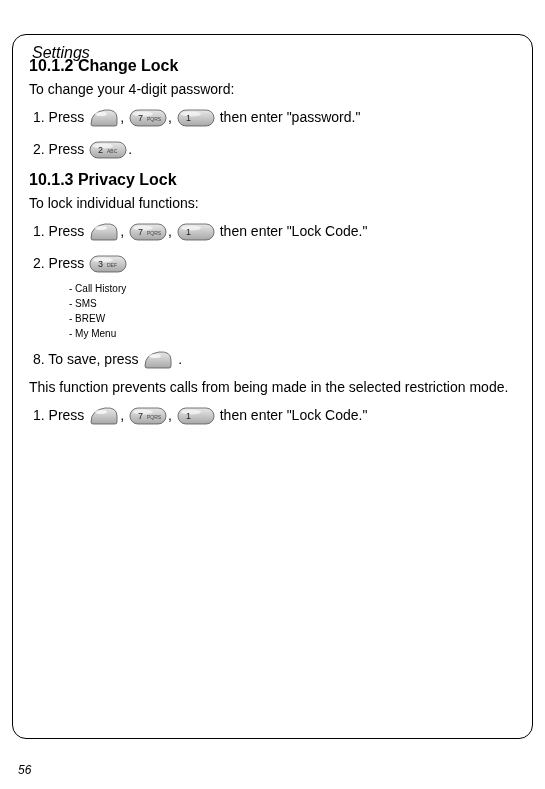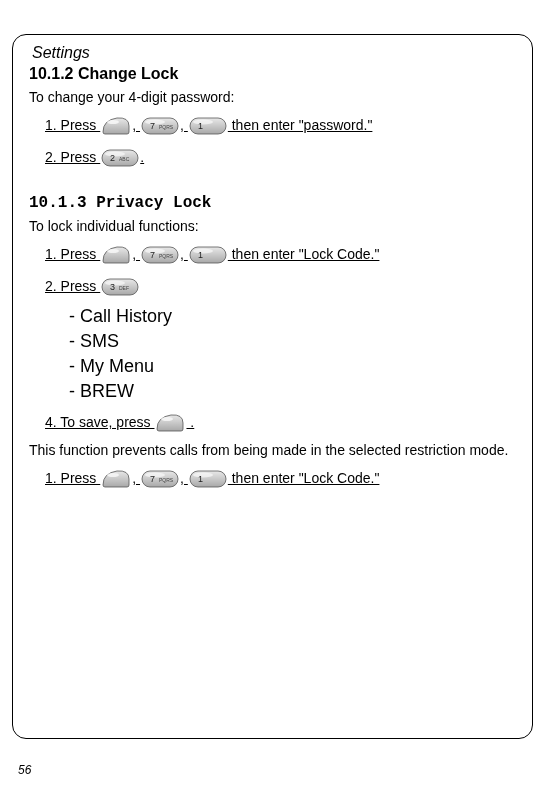--- a/index.html
+++ b/index.html
@@ -33,54 +33,53 @@
     position: absolute;
     bottom: 12px;
     left: 18px;
     font-style: italic;
     font-size: 12px;
   }
   h3.section {
     font-size: 16px;
     font-weight: bold;
     margin-bottom: 6px;
-    margin-top: 16px;
+    margin-top: 8px;
   }
   p.intro {
     font-size: 14px;
     margin-bottom: 8px;
   }
   .step {
     font-size: 14px;
-    margin: 8px 16px;
+    margin: 8px 4px;
     padding-left: 18px;
     text-indent: -18px;
     line-height: 24px;
-    text-decoration: underline;
   }
   .step-indent {
     padding-left: 38px;
     text-indent: -38px;
   }
   .sub {
-    font-size: 18px;
+    font-size: 10px;
     margin: 4px 0 4px 40px;
     padding-left: 14px;
     text-indent: -14px;
   }
   .sub::before { content: "- "; }
   .justify { text-align: justify; }
   .btn {
     display: inline-block;
     vertical-align: middle;
     margin: 0 1px;
     text-indent: 0;
   }
   .btn svg { display: block; }
-  .page-frame > * + h3.section { margin-top: 25px; font-family: Liberation Mono, monospace; }
+  .page-frame > * + h3.section { margin-top: 10px; }
 </style>
 </head>
 <body>
 
 <svg width="0" height="0" style="position:absolute">
   <defs>
 
     <g id="softkey">
       <path d="M2 16 Q2 4 16 2 Q28 1 28 10 L28 16 Q28 18 26 18 L4 18 Q2 18 2 16 Z" fill="url(#grad1)" stroke="#555" stroke-width="0.8"></path>
       <ellipse cx="12" cy="6" rx="6" ry="2" fill="#fff" opacity="0.7"></ellipse>
@@ -156,26 +155,26 @@
   <div class="step">
     <span>2.  Press </span><span class="btn"><svg width="38" height="18">
           <use href="#numkey"></use>
           <text x="9" y="12" font-size="9" font-family="Arial" fill="#222">3</text>
           <text x="18" y="12" font-size="5" font-family="Arial" fill="#444">DEF</text>
         </svg></span>
   </div>
 
   <div class="sub">Call History</div>
   <div class="sub">SMS</div>
+  <div class="sub">BREW</div>
   <div class="sub">My Menu</div>
-  <div class="sub">BREW</div>
 
 
   <div class="step">
-    <span>4.  To save, press </span><span class="btn"><svg width="30" height="20">
+    <span>8.  To save, press </span><span class="btn"><svg width="30" height="20">
           <use href="#softkey"></use>
         </svg></span><span> .</span>
   </div>
 
   <p class="intro justify">This function prevents calls from being made in the selected restriction mode.</p>
 
   <div class="step">
     <span>1.  Press </span><span class="btn"><svg width="30" height="20">
           <use href="#softkey"></use>
         </svg></span><span>, </span><span class="btn"><svg width="38" height="18">

